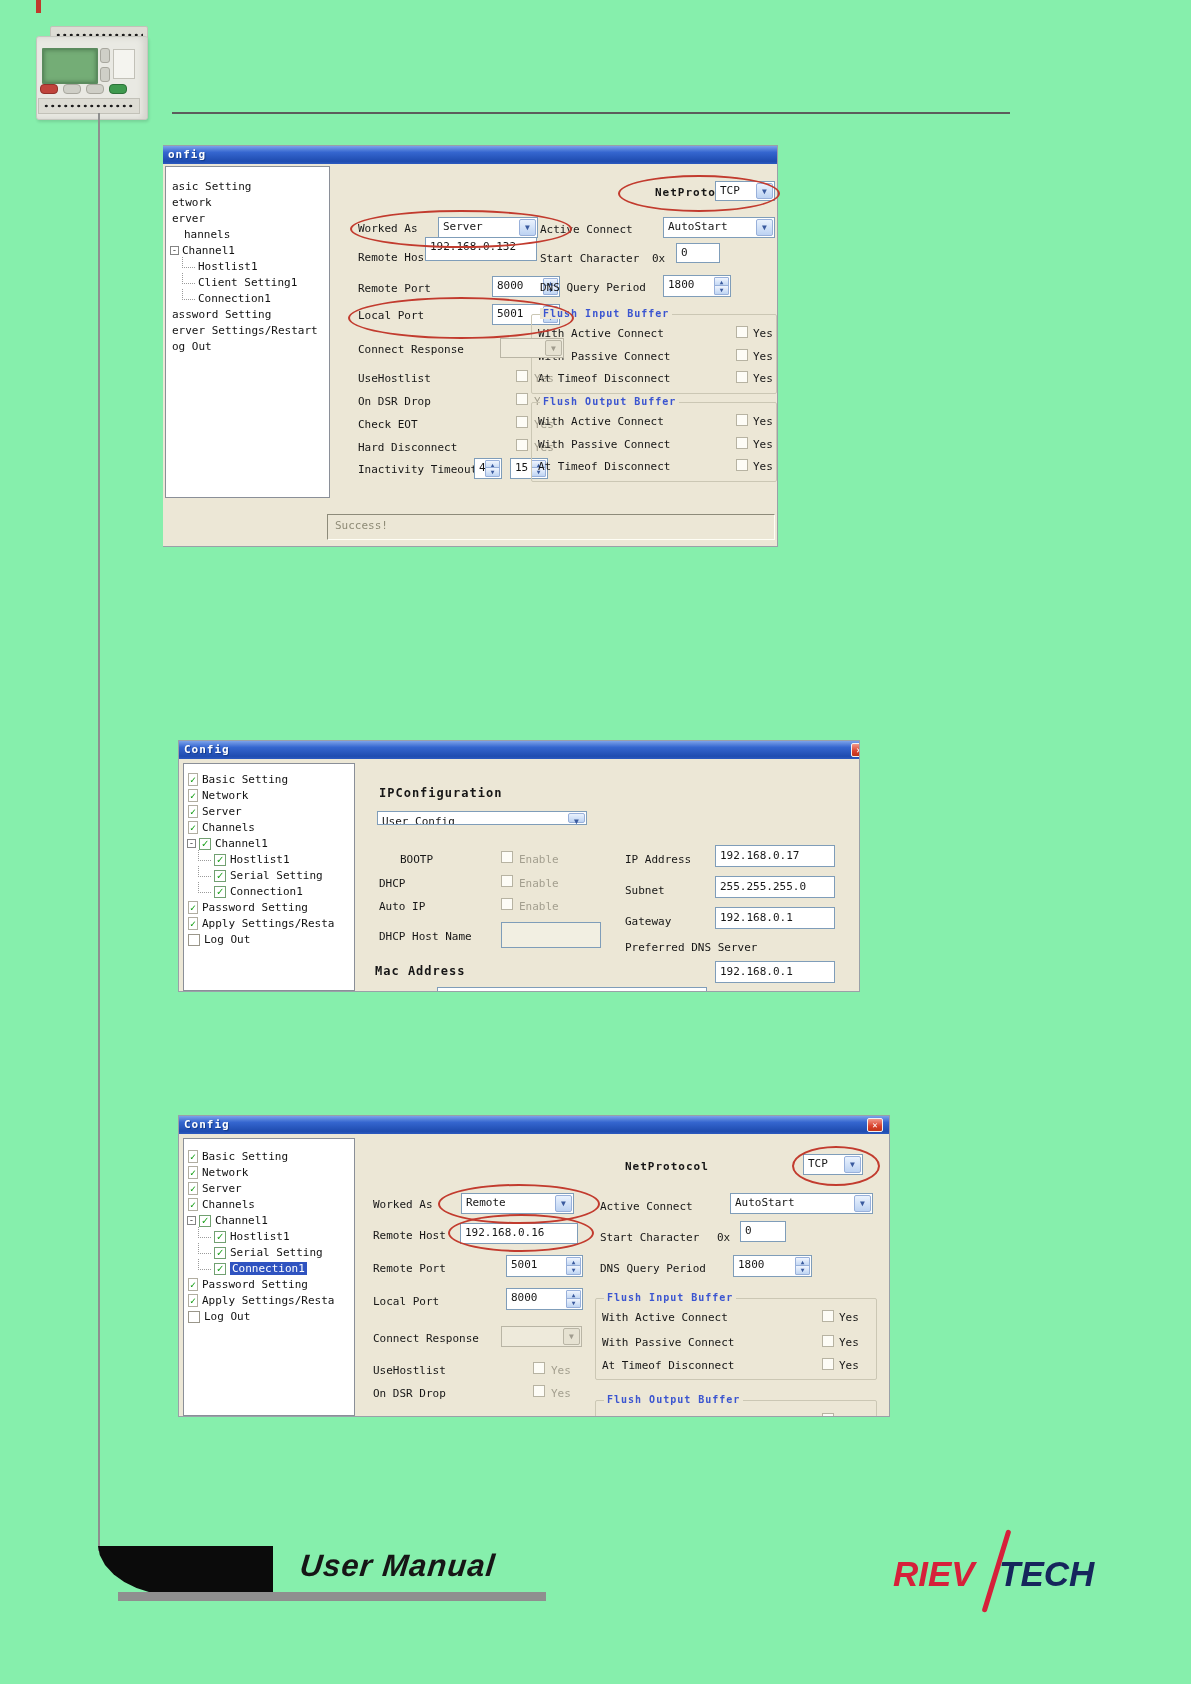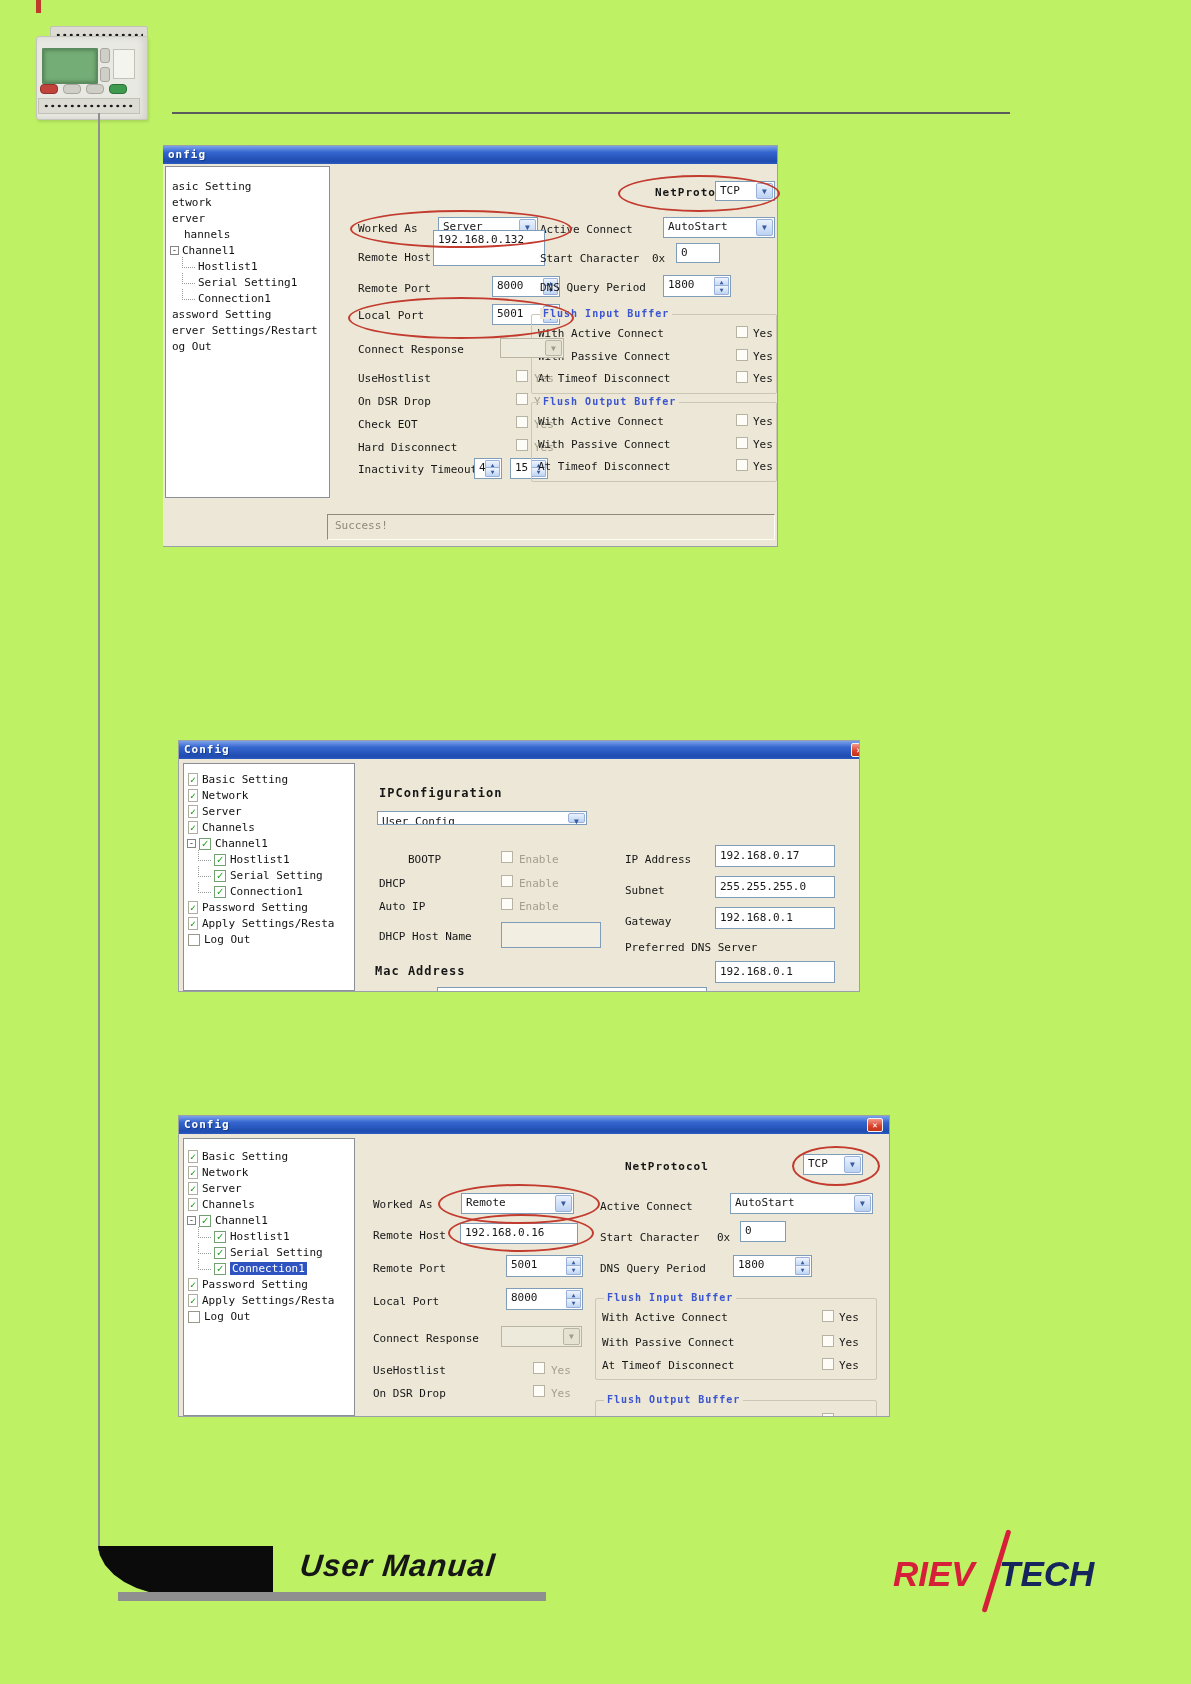--- a/index.html
+++ b/index.html
@@ -1,16 +1,16 @@
 <!DOCTYPE html>
 <html><head>
 <meta charset="utf-8">
 <style>
   html,body{margin:0;padding:0;background:#eef0f4;}
-  .page{position:relative;width:1191px;height:1684px;background:#bef264;overflow:hidden;
+  .page{position:relative;width:1191px;height:1684px;background:#86efac;overflow:hidden;
         font-family:"DejaVu Sans Mono",monospace;}
   i{font-style:normal;}
   .lbl{position:absolute;font-size:11px;color:#161616;white-space:nowrap;line-height:13px;}
   .lbl.b{font-weight:bold;letter-spacing:1px;}
   .lbl.b12{font-weight:bold;font-size:12px;letter-spacing:1px;}
   .dim{color:#a39f8f;}
   .fld{position:absolute;background:#fff;border:1px solid #7f9db9;font-size:11px;line-height:16px;
        padding:1px 4px;white-space:nowrap;overflow:hidden;box-sizing:border-box;color:#161616;}
   .combo{position:absolute;background:#fff;border:1px solid #7f9db9;box-sizing:border-box;overflow:hidden;}
   .combo .cval{position:absolute;left:4px;top:2px;font-size:11px;white-space:nowrap;color:#161616;}
@@ -144,21 +144,21 @@
       <div class="titem" style="top:76px;padding-left:4px;">
         <span class="mbox"><i>-</i></span>
         <span>Channel1</span>
       </div>
       <div class="titem" style="top:92px;">
         <span class="tline" style="margin-left:16px;"></span>
         <span>Hostlist1</span>
       </div>
       <div class="titem" style="top:108px;">
         <span class="tline" style="margin-left:16px;"></span>
-        <span>Serial Setting1</span>
+        <span>Client Setting1</span>
       </div>
       <div class="titem" style="top:124px;">
         <span class="tline" style="margin-left:16px;"></span>
         <span>Connection1</span>
       </div>
       <div class="titem" style="top:140px;padding-left:6px;">
           <span>assword Setting</span>
         </div>
       <div class="titem" style="top:156px;padding-left:6px;">
           <span>erver Settings/Restart</span>
@@ -179,21 +179,21 @@
       <span class="cval">Server</span>
       <span class="carr">▼</span>
     </div>
     <span class="lbl" style="left:377px;top:77px;">Active Connect</span>
     <div class="combo" style="left:500px;top:71px;width:112px;height:21px;">
       <span class="cval">AutoStart</span>
       <span class="carr">▼</span>
     </div>
 
     <span class="lbl" style="left:195px;top:105px;">Remote Host</span>
-    <div class="fld" style="left:262px;top:84px;width:112px;height:36px;margin-left:8px;">192.168.0.132</div>
+    <div class="fld" style="left:262px;top:91px;width:112px;height:24px;">192.168.0.132</div>
     <span class="lbl" style="left:377px;top:106px;">Start Character</span>
     <span class="lbl" style="left:489px;top:106px;">0x</span>
     <div class="fld" style="left:513px;top:97px;width:44px;height:20px;">0</div>
 
     <span class="lbl" style="left:195px;top:136px;">Remote Port</span>
     <div class="spin" style="left:329px;top:130px;width:68px;height:21px;">
       <span class="sval">8000</span>
       <span class="sbtn up">▲</span>
       <span class="sbtn dn">▼</span>
     </div>
@@ -332,21 +332,21 @@
           <span>Log Out</span>
         </div>
     </div>
 
     <span class="lbl b12" style="left:200px;top:46px;">IPConfiguration</span>
     <div class="combo" style="left:198px;top:70px;width:210px;height:14px;padding-left:28px;">
       <span class="cval" style="top:3px;">User Config</span>
       <span class="carr">▼</span>
     </div>
 
-    <span class="lbl" style="left:200px;top:112px;padding-left:29px;">BOOTP</span>
+    <span class="lbl" style="left:192px;top:112px;padding-left:29px;">BOOTP</span>
     <span class="chkbox" style="left:322px;top:110px;"></span>
     <span class="lbl dim" style="left:340px;top:112px;">Enable</span>
 
     <span class="lbl" style="left:200px;top:136px;">DHCP</span>
     <span class="chkbox" style="left:322px;top:134px;"></span>
     <span class="lbl dim" style="left:340px;top:136px;">Enable</span>
 
     <span class="lbl" style="left:200px;top:159px;">Auto IP</span>
     <span class="chkbox" style="left:322px;top:157px;"></span>
     <span class="lbl dim" style="left:340px;top:159px;">Enable</span>

